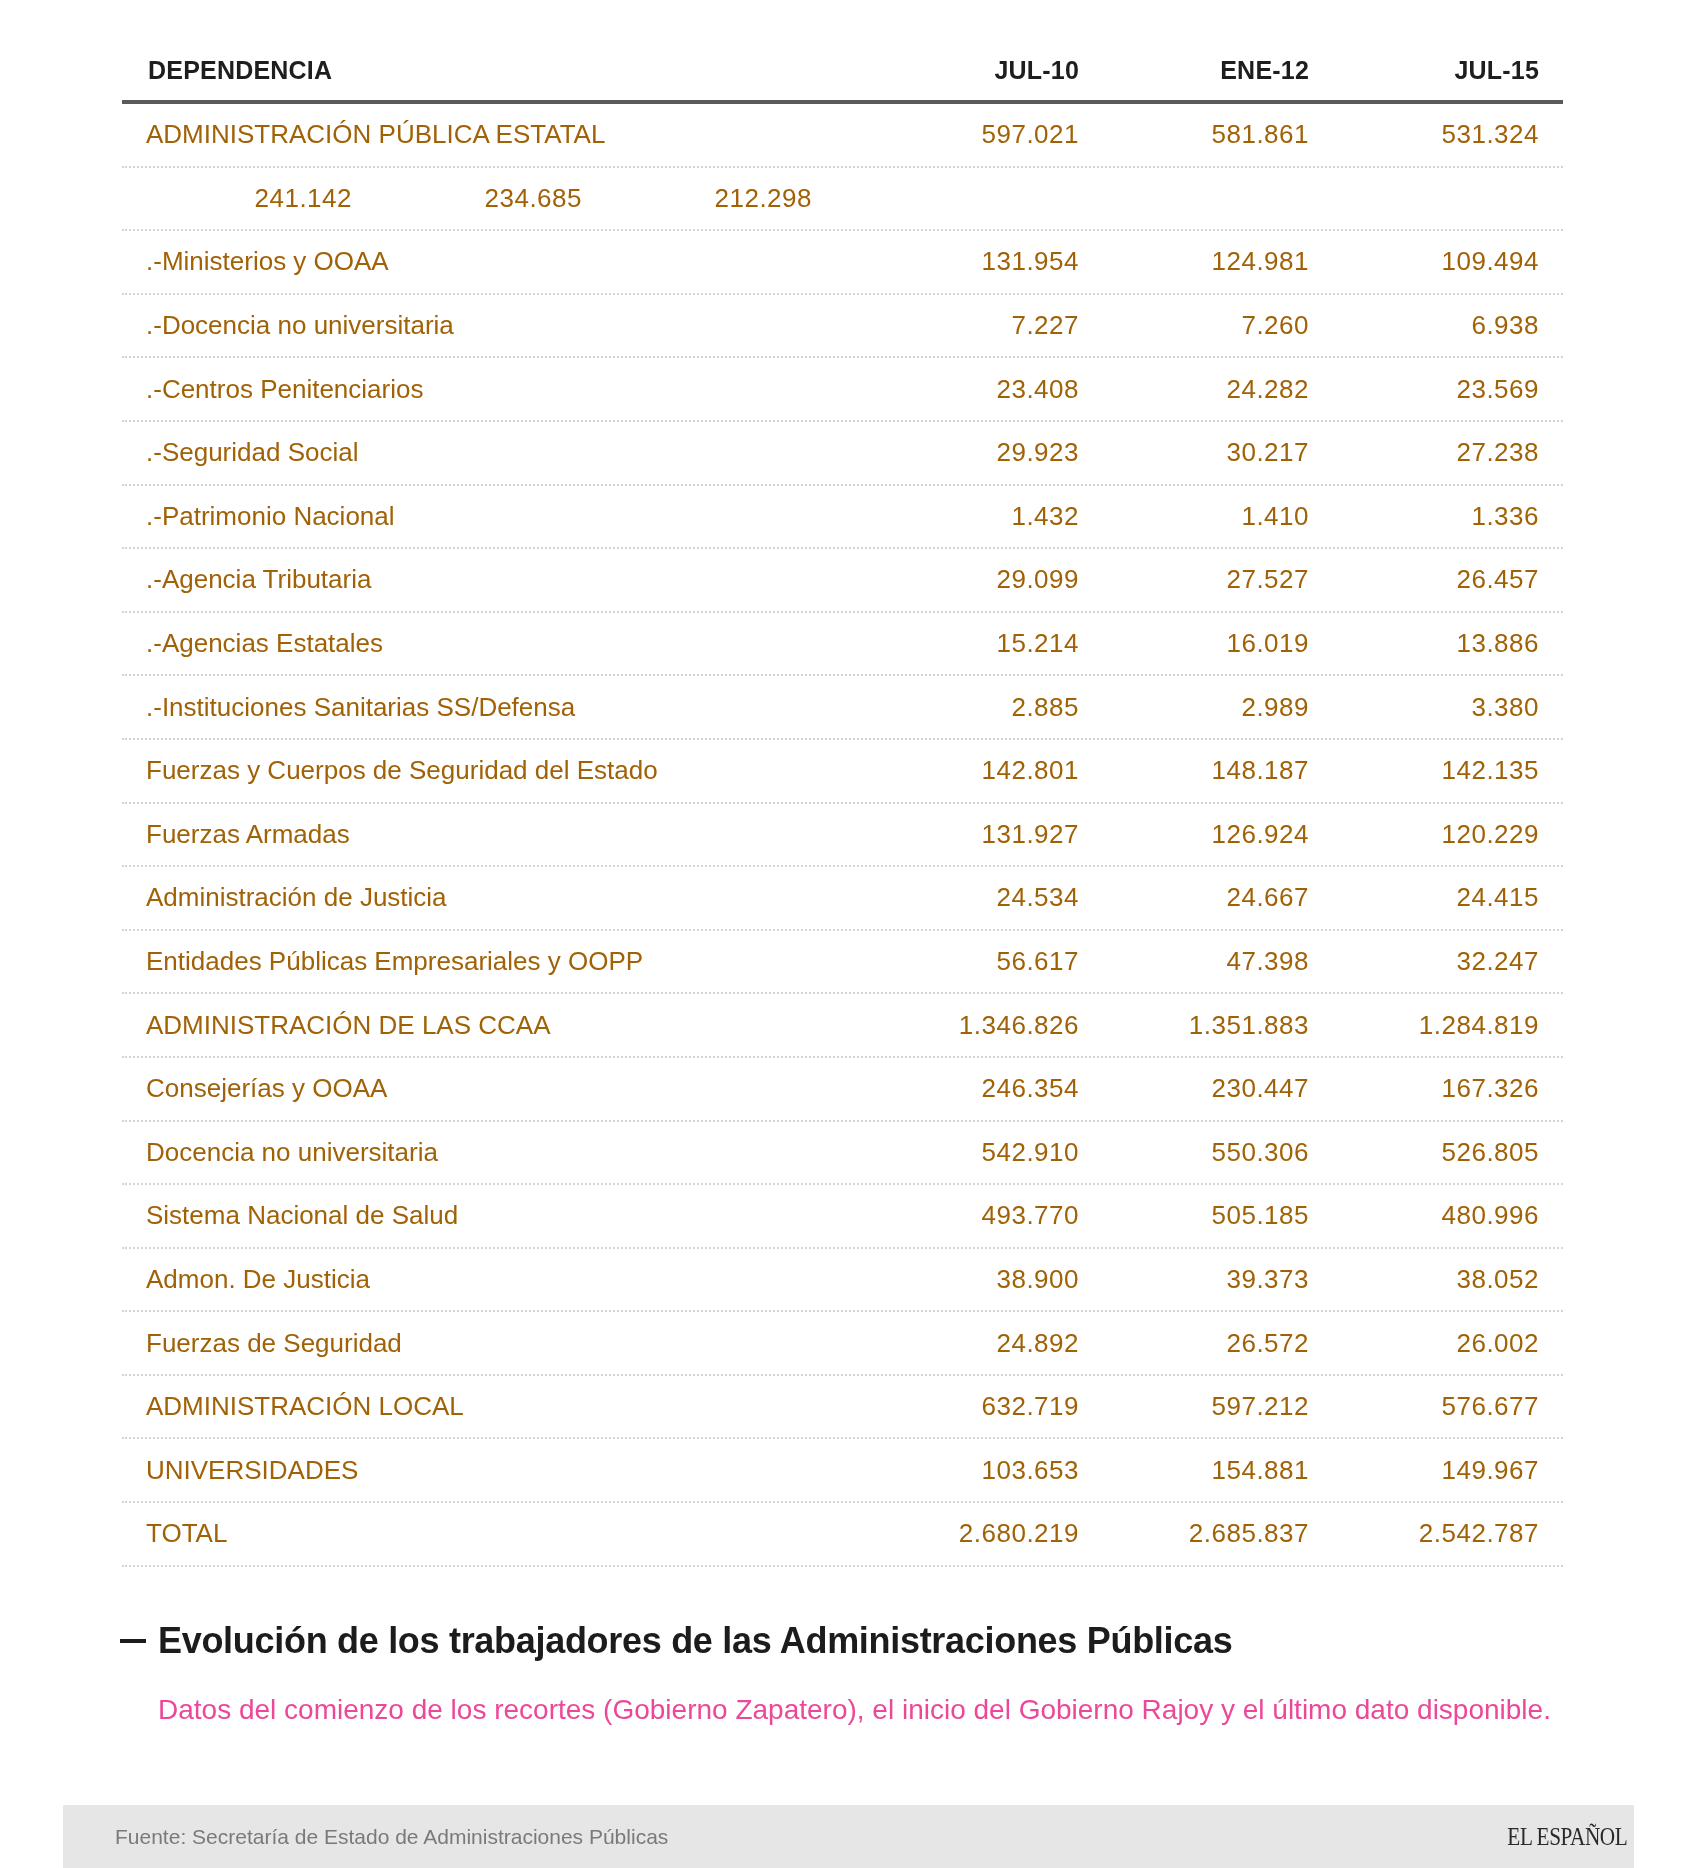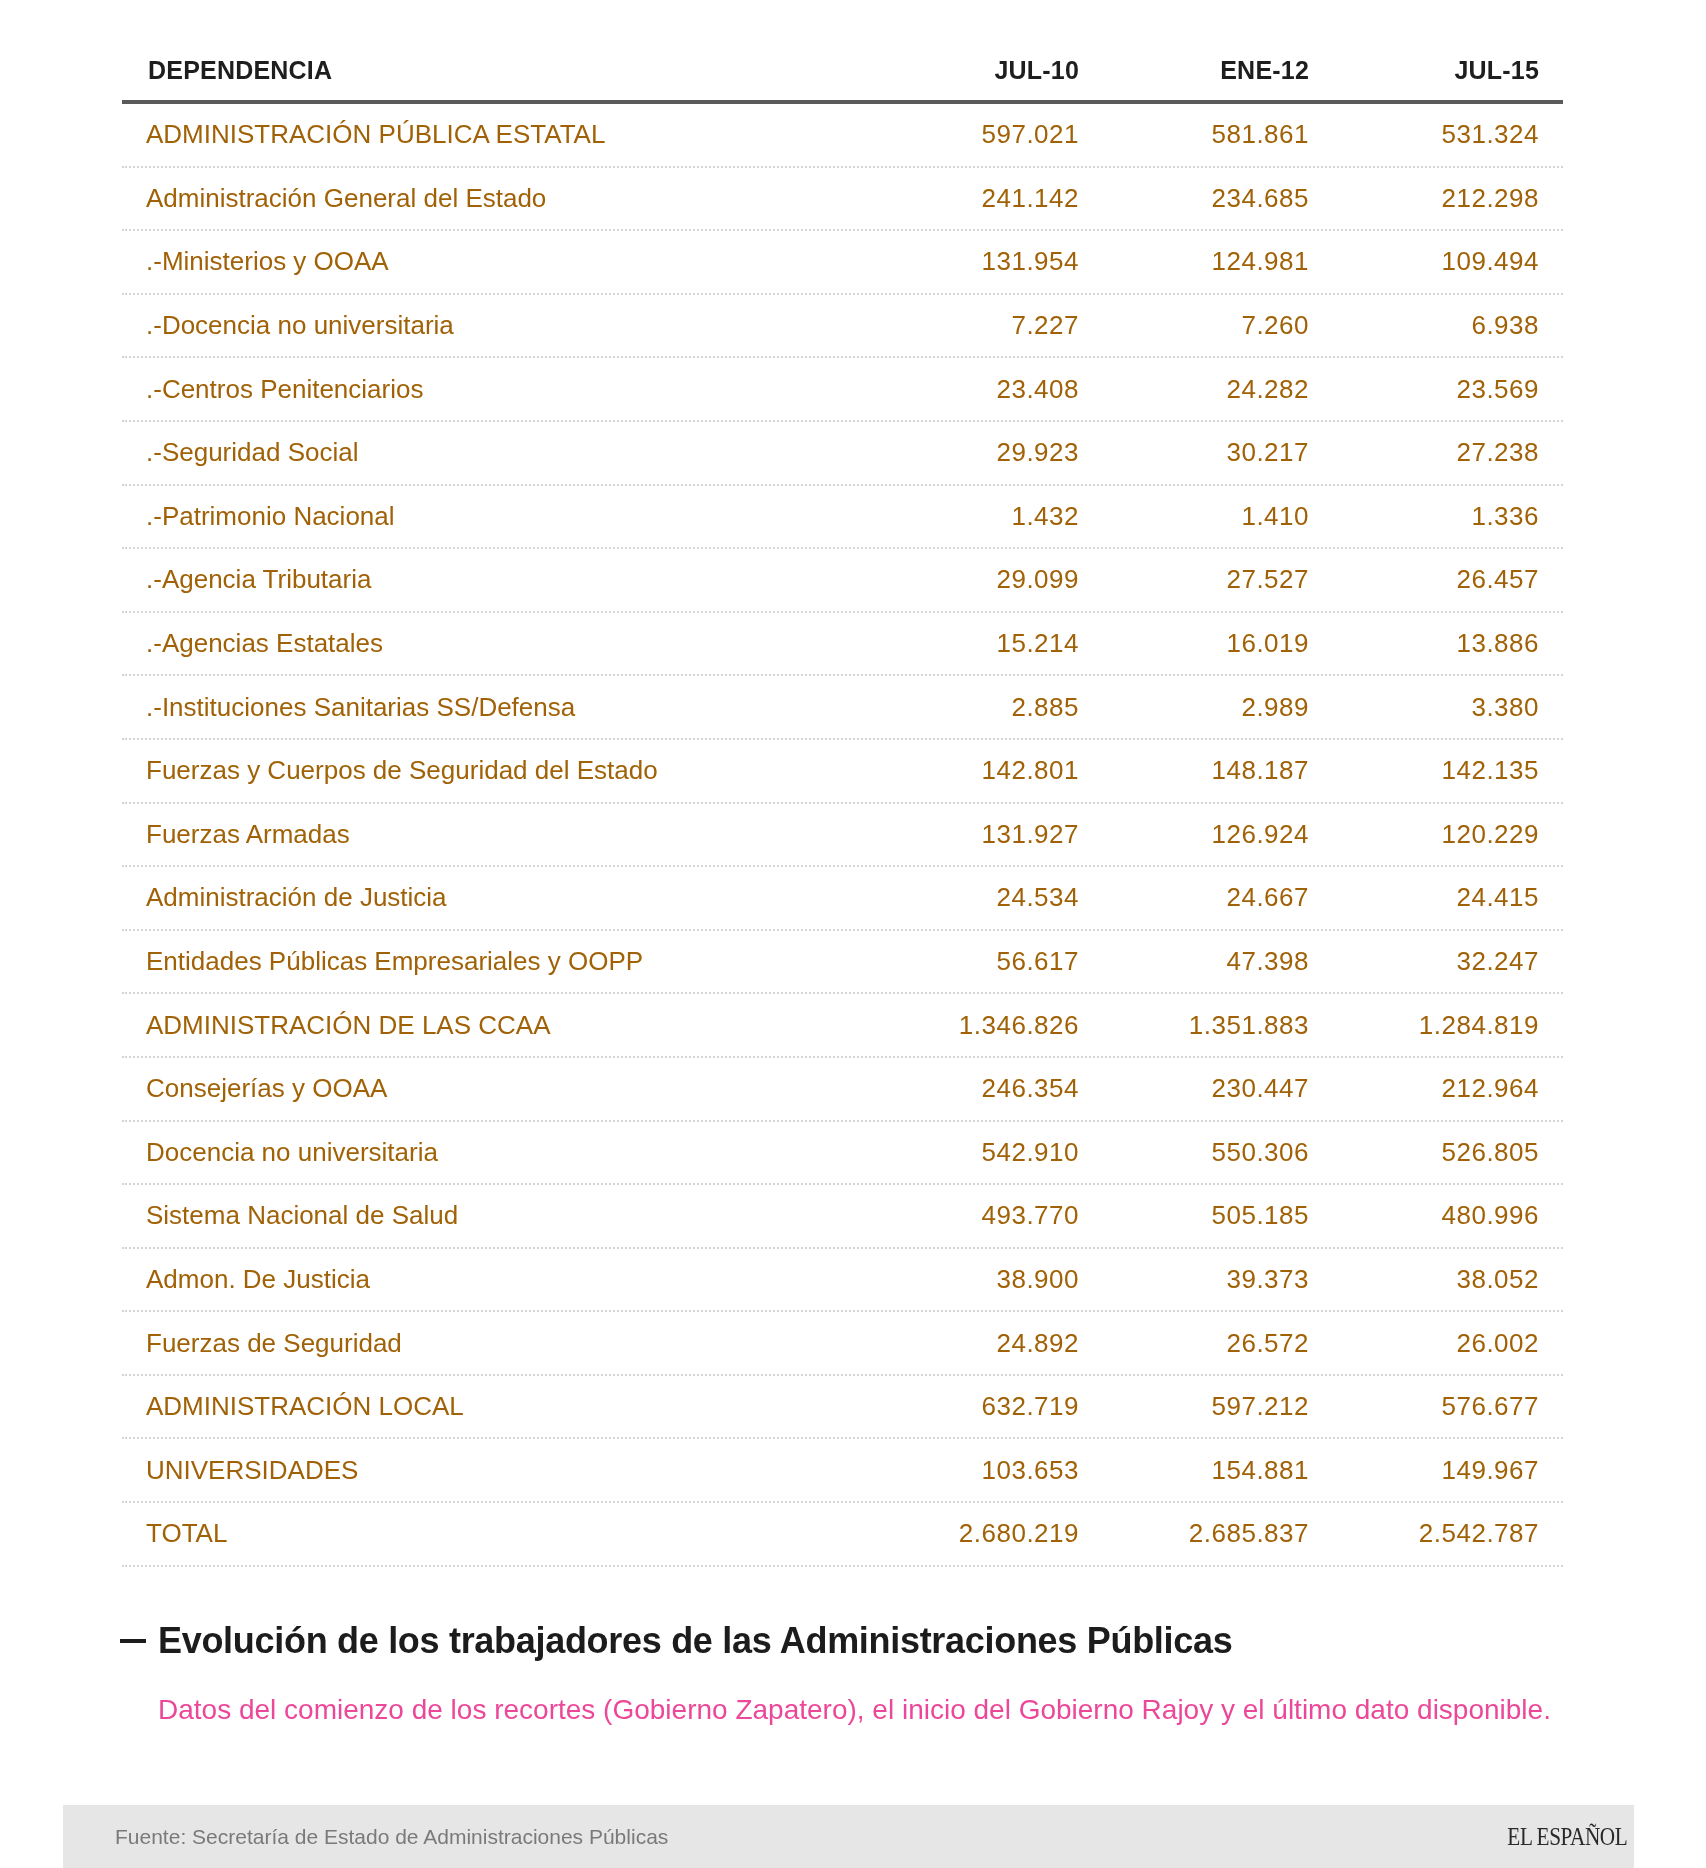--- a/index.html
+++ b/index.html
@@ -38,21 +38,20 @@
     <div class="c3">JUL-15</div>
   </div>
   <div id="rows">
       <div class="row">
         <div class="c0">ADMINISTRACIÓN PÚBLICA ESTATAL</div>
         <div class="c1">597.021</div>
         <div class="c2">581.861</div>
         <div class="c3">531.324</div>
       </div>
       <div class="row">
-        <div class="c0">Administración General del Estado</div>
         <div class="c1">241.142</div>
         <div class="c2">234.685</div>
         <div class="c3">212.298</div>
       </div>
       <div class="row">
         <div class="c0">.-Ministerios y OOAA</div>
         <div class="c1">131.954</div>
         <div class="c2">124.981</div>
         <div class="c3">109.494</div>
       </div>
@@ -125,21 +124,21 @@
       <div class="row">
         <div class="c0">ADMINISTRACIÓN DE LAS CCAA</div>
         <div class="c1">1.346.826</div>
         <div class="c2">1.351.883</div>
         <div class="c3">1.284.819</div>
       </div>
       <div class="row">
         <div class="c0">Consejerías y OOAA</div>
         <div class="c1">246.354</div>
         <div class="c2">230.447</div>
-        <div class="c3">212.964</div>
+        <div class="c3">167.326</div>
       </div>
       <div class="row">
         <div class="c0">Docencia no universitaria</div>
         <div class="c1">542.910</div>
         <div class="c2">550.306</div>
         <div class="c3">526.805</div>
       </div>
       <div class="row">
         <div class="c0">Sistema Nacional de Salud</div>
         <div class="c1">493.770</div>

